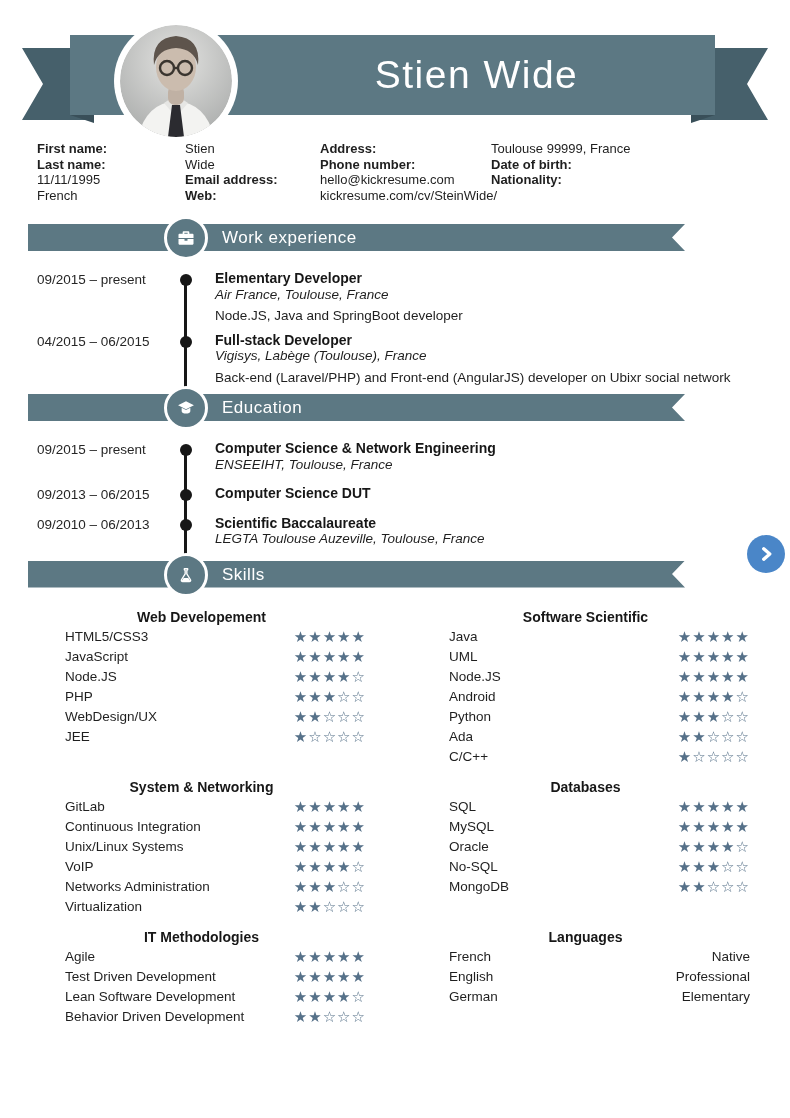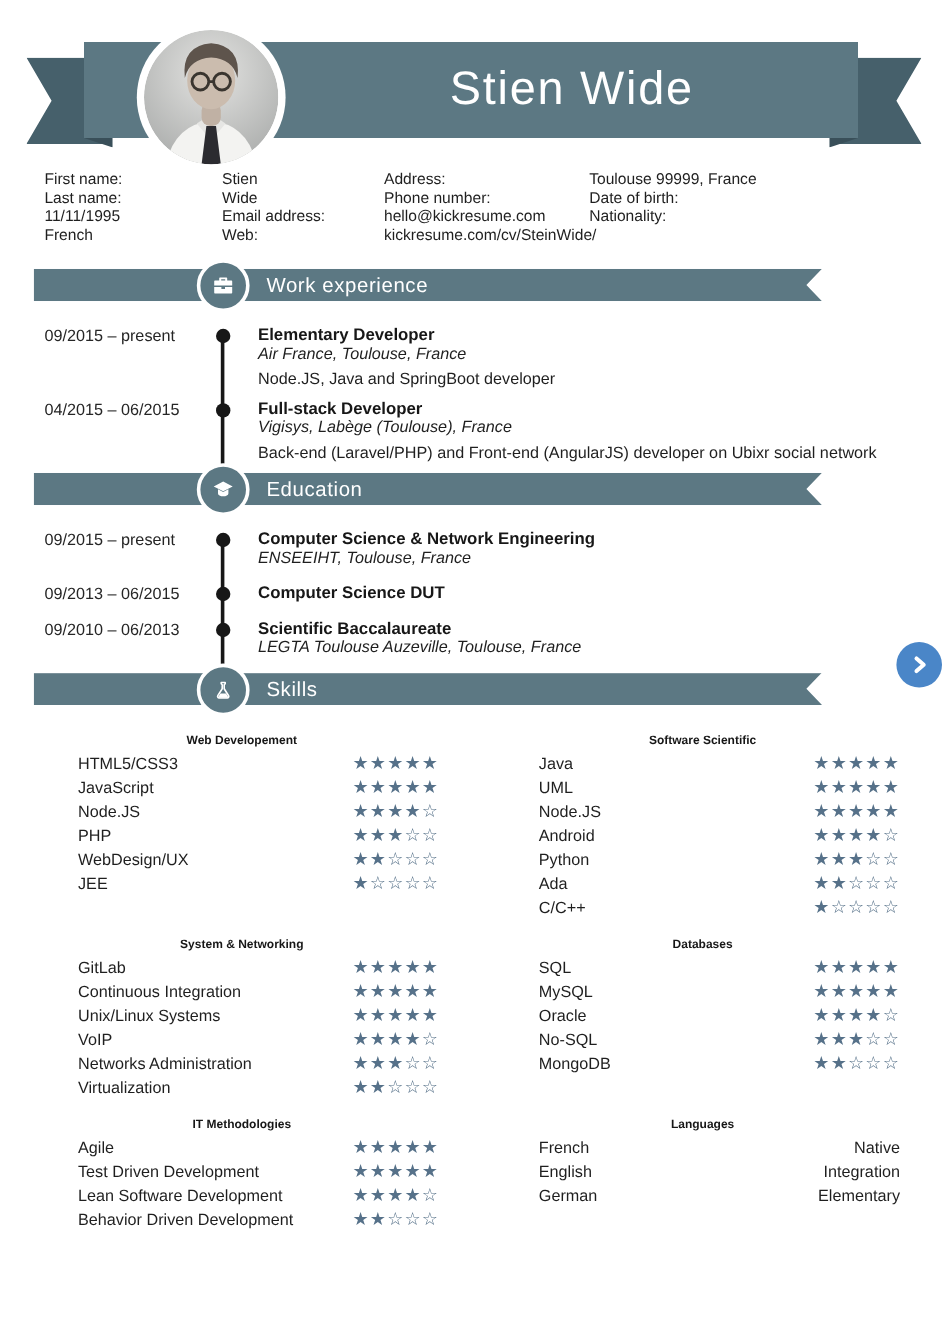--- a/index.html
+++ b/index.html
@@ -18,21 +18,21 @@
             display:flex; align-items:center; z-index:1; }
   .banner-spacer { width:168px; }
   .banner-name { flex:1; text-align:center; color:#fff; font-size:39px; letter-spacing:1.5px; font-weight:400; }
   .photo-ring { position:absolute; left:114px; top:19px; width:124px; height:124px; border-radius:50%;
                 background:#fff; z-index:2; display:flex; align-items:center; justify-content:center; }
   .photo-ring svg { display:block; border-radius:50%; }
 
   
   .personal { display:grid; grid-template-columns:148px 135px 171px 1fr; padding:0 40px 0 37px;
               font-size:13px; line-height:15.5px; }
-  .p-label { font-weight:normal; }
+  .p-label { font-weight:bold; }
 
   
   .sec-header { position:relative; height:39px; z-index:2; }
   .sec-header.work { margin-top:21px; }
   .sec-bar { position:absolute; left:28px; top:0; width:657px; height:27px; background:#5c7883;
              clip-path:polygon(0 0,100% 0,calc(100% - 13px) 50%,100% 100%,0 100%); }
   .sec-icon { position:absolute; left:164px; top:-8px; width:38px; height:38px; border-radius:50%;
               background:#5c7883; border:3px solid #fff; z-index:3;
               display:flex; align-items:center; justify-content:center; }
   .sec-title { position:absolute; left:222px; top:0; height:27px; line-height:27px;
@@ -46,21 +46,21 @@
   .e-dot { width:12px; height:12px; border-radius:50%; background:#171717; margin:3px auto 0; }
   .e-content { padding-left:10px; padding-bottom:9px; }
   .education .e-content { padding-bottom:14px; }
   .e-title { font-weight:bold; font-size:14px; line-height:15.5px; color:#171717; }
   .e-sub { font-style:italic; font-size:13.5px; line-height:15.5px; }
   .e-desc { font-size:13.5px; line-height:15.5px; margin-top:6px; }
 
   
   .skills-grid { display:grid; grid-template-columns:1fr 1fr; column-gap:55px; row-gap:11px;
                  padding:8px 40px 0 37px; }
-  .sg-heading { font-weight:bold; font-size:10px; text-align:center; height:19px; line-height:19px; color:#171717; }
+  .sg-heading { font-weight:bold; font-size:14px; text-align:center; height:19px; line-height:19px; color:#171717; }
   .skill-row { height:20px; display:flex; align-items:center; justify-content:space-between;margin-left:28px; }
   .sk-label { font-size:13.5px; }
   .sk-level { font-size:13.5px; text-align:right; }
   .stars { color:#567189; font-size:15px; letter-spacing:1px; line-height:20px; white-space:nowrap; }
 
   
   .next-btn { position:absolute; left:747px; top:535px; width:38px; height:38px; border-radius:50%;
               background:#4a86c8; border:none; display:flex; align-items:center; justify-content:center;
               cursor:pointer; z-index:4; padding:0; }
 </style>
@@ -341,21 +341,21 @@
         </div>
       </div>
       <div class="skill-group">
         <div class="sg-heading">Languages</div>
         <div class="skill-row">
           <span class="sk-label">French</span>
           <span class="sk-level">Native</span>
         </div>
         <div class="skill-row">
           <span class="sk-label">English</span>
-          <span class="sk-level">Integration</span>
+          <span class="sk-level">Professional</span>
         </div>
         <div class="skill-row">
           <span class="sk-label">German</span>
           <span class="sk-level">Elementary</span>
         </div>
       </div>
     </div>
 
   <button class="next-btn" aria-label="next">
     <svg width="18" height="18" viewBox="0 0 24 24">

